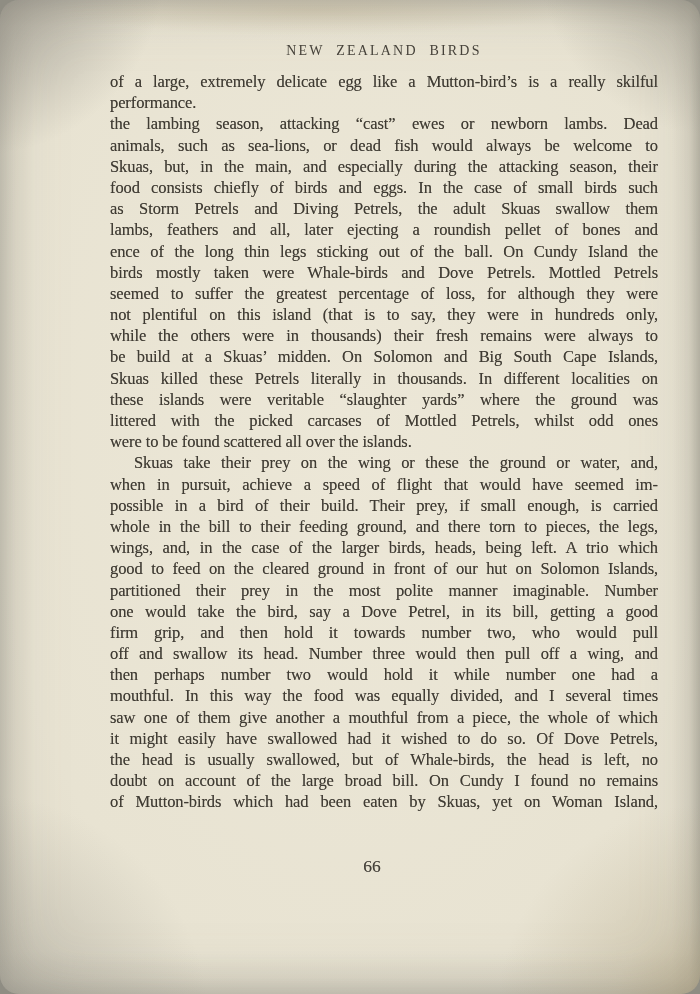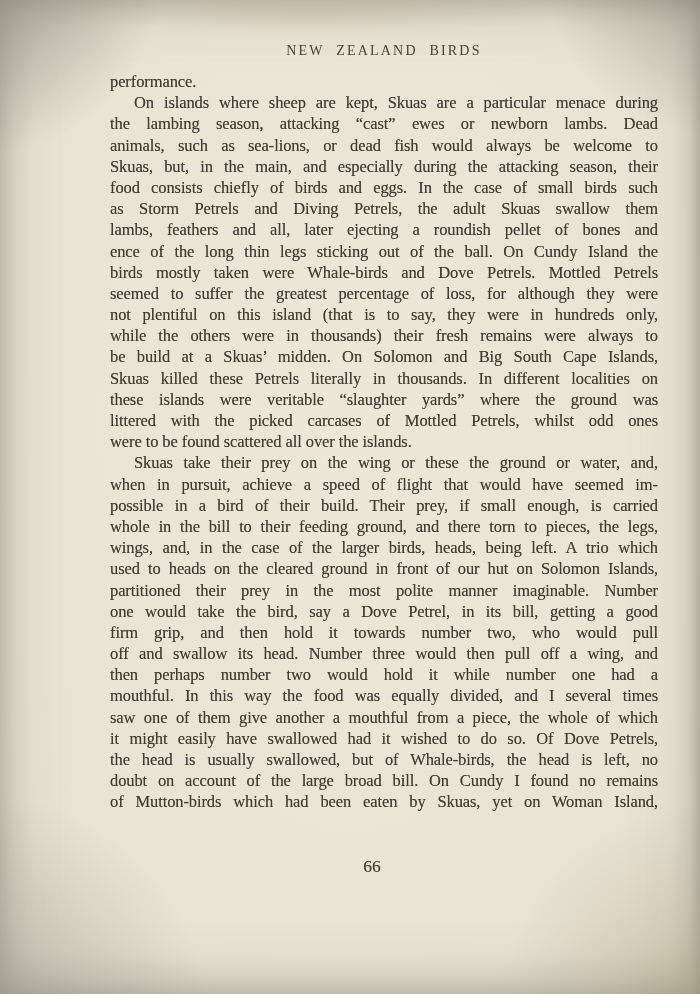--- a/index.html
+++ b/index.html
@@ -30,20 +30,21 @@
       linear-gradient(0deg, rgba(158,155,144,0.42) 0, rgba(178,174,160,0.22) 16px, rgba(178,174,160,0) 42px),
       
       linear-gradient(270deg, rgba(138,136,124,0.48) 0, rgba(160,156,142,0.18) 11px, rgba(160,156,142,0) 28px),
       
       linear-gradient(90deg, rgba(150,148,138,0.38) 0, rgba(168,164,150,0.16) 14px, rgba(168,164,150,0) 34px),
       
       radial-gradient(ellipse at 50% 42%, #ece7d7 0%, #e8e3d2 72%, #e3ddcb 100%);
     box-shadow: inset 0 0 70px rgba(118,115,104,0.22);
     font-family: "Liberation Serif", "DejaVu Serif", serif;
     color: #3f3b33;
+    border-radius: 19px;
   }
   .running-header {
     position: absolute;
     top: 43px;
     left: 110px;
     width: 548px;
     text-align: center;
     font-size: 14px;
     letter-spacing: 2.2px;
     word-spacing: 6px;
@@ -81,24 +82,24 @@
   }
 </style>
 </head>
 <body>
 
 <div class="scan">
   <div class="running-header">NEW ZEALAND BIRDS</div>
 
   <div class="text-block" id="text-block">
       <div class="paragraph">
+        <div class="line">of a large, extremely delicate egg like a Mutton-bird’s is a really skilful</div>
         <div class="line flush">performance.</div>
       </div>
       <div class="paragraph">
-        <div class="line indent">On islands where sheep are kept, Skuas are a particular menace during</div>
         <div class="line">the lambing season, attacking “cast” ewes or newborn lambs. Dead</div>
         <div class="line">animals, such as sea-lions, or dead fish would always be welcome to</div>
         <div class="line">Skuas, but, in the main, and especially during the attacking season, their</div>
         <div class="line">food consists chiefly of birds and eggs. In the case of small birds such</div>
         <div class="line">as Storm Petrels and Diving Petrels, the adult Skuas swallow them</div>
         <div class="line">lambs, feathers and all, later ejecting a roundish pellet of bones and</div>
         <div class="line">ence of the long thin legs sticking out of the ball. On Cundy Island the</div>
         <div class="line">birds mostly taken were Whale-birds and Dove Petrels. Mottled Petrels</div>
         <div class="line">seemed to suffer the greatest percentage of loss, for although they were</div>
         <div class="line">not plentiful on this island (that is to say, they were in hundreds only,</div>
@@ -108,21 +109,21 @@
         <div class="line">these islands were veritable “slaughter yards” where the ground was</div>
         <div class="line">littered with the picked carcases of Mottled Petrels, whilst odd ones</div>
         <div class="line flush">were to be found scattered all over the islands.</div>
       </div>
       <div class="paragraph">
         <div class="line indent">Skuas take their prey on the wing or these the ground or water, and,</div>
         <div class="line">when in pursuit, achieve a speed of flight that would have seemed im-</div>
         <div class="line">possible in a bird of their build. Their prey, if small enough, is carried</div>
         <div class="line">whole in the bill to their feeding ground, and there torn to pieces, the legs,</div>
         <div class="line">wings, and, in the case of the larger birds, heads, being left. A trio which</div>
-        <div class="line">used to heads on the cleared ground in front of our hut on Solomon Islands,</div>
+        <div class="line">good to feed on the cleared ground in front of our hut on Solomon Islands,</div>
         <div class="line">partitioned their prey in the most polite manner imaginable. Number</div>
         <div class="line">one would take the bird, say a Dove Petrel, in its bill, getting a good</div>
         <div class="line">firm grip, and then hold it towards number two, who would pull</div>
         <div class="line">off and swallow its head. Number three would then pull off a wing, and</div>
         <div class="line">then perhaps number two would hold it while number one had a</div>
         <div class="line">mouthful. In this way the food was equally divided, and I several times</div>
         <div class="line">saw one of them give another a mouthful from a piece, the whole of which</div>
         <div class="line">it might easily have swallowed had it wished to do so. Of Dove Petrels,</div>
         <div class="line">the head is usually swallowed, but of Whale-birds, the head is left, no</div>
         <div class="line">doubt on account of the large broad bill. On Cundy I found no remains</div>

